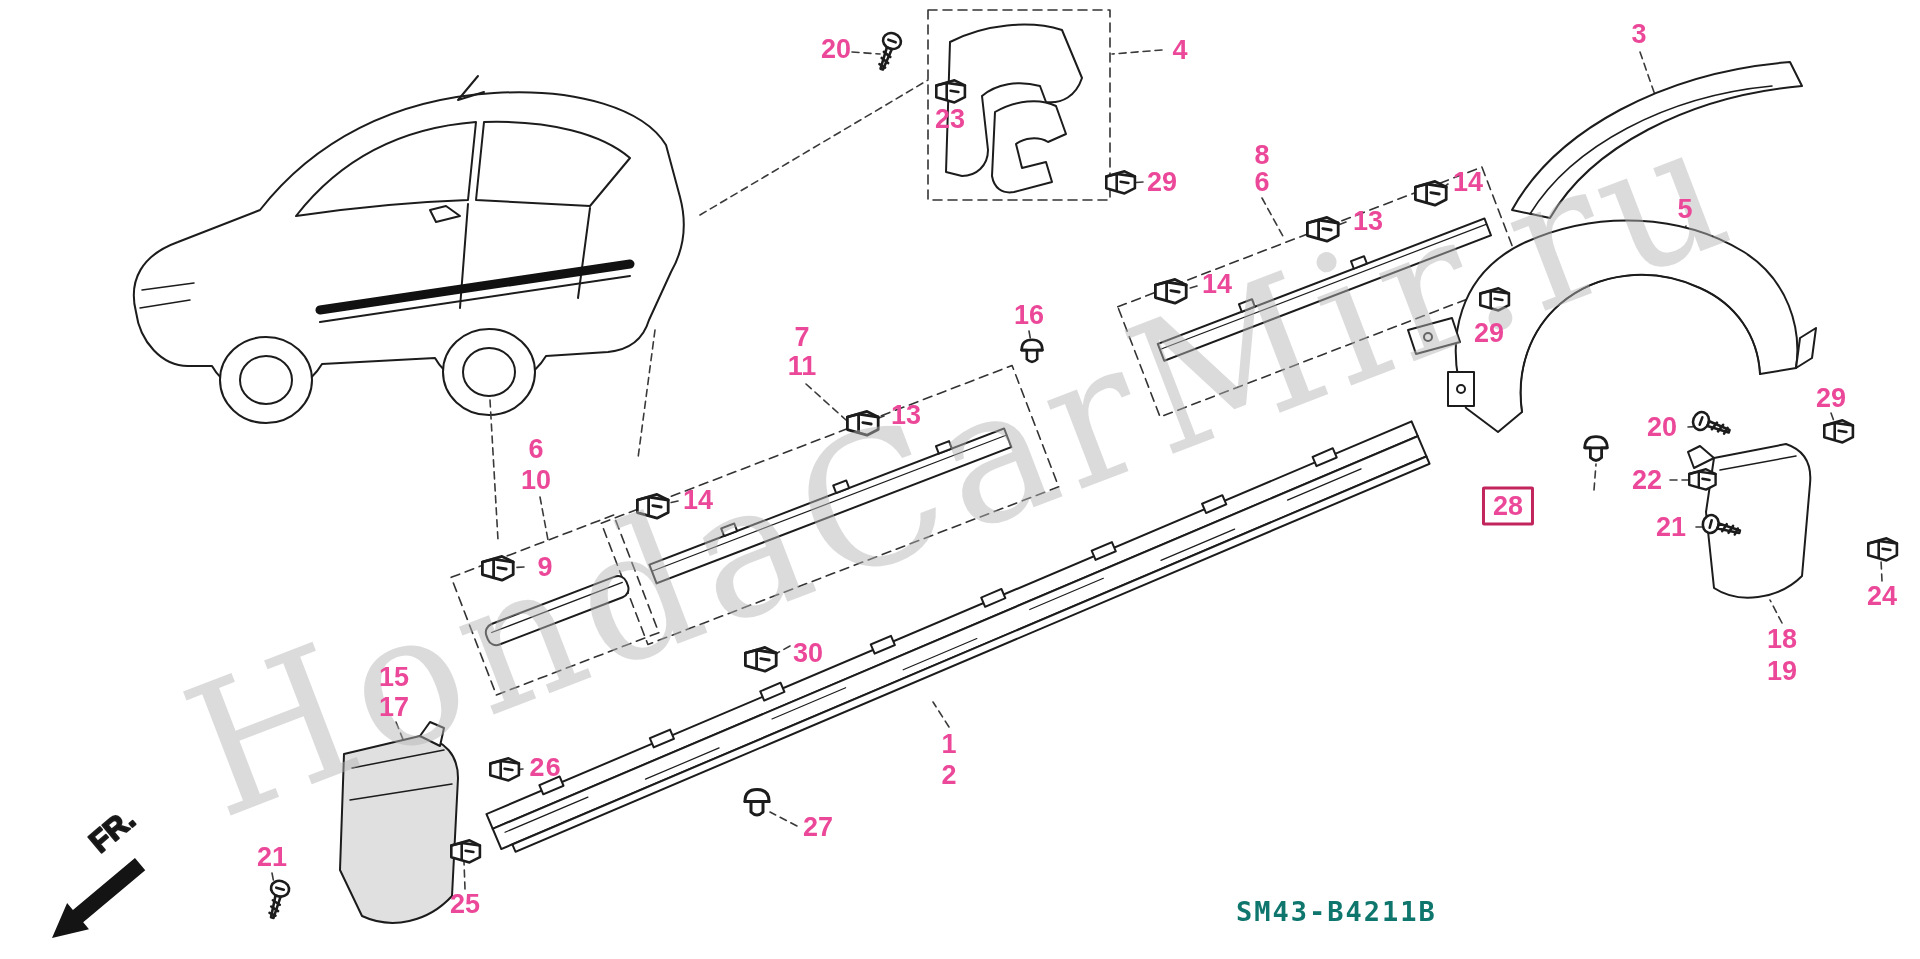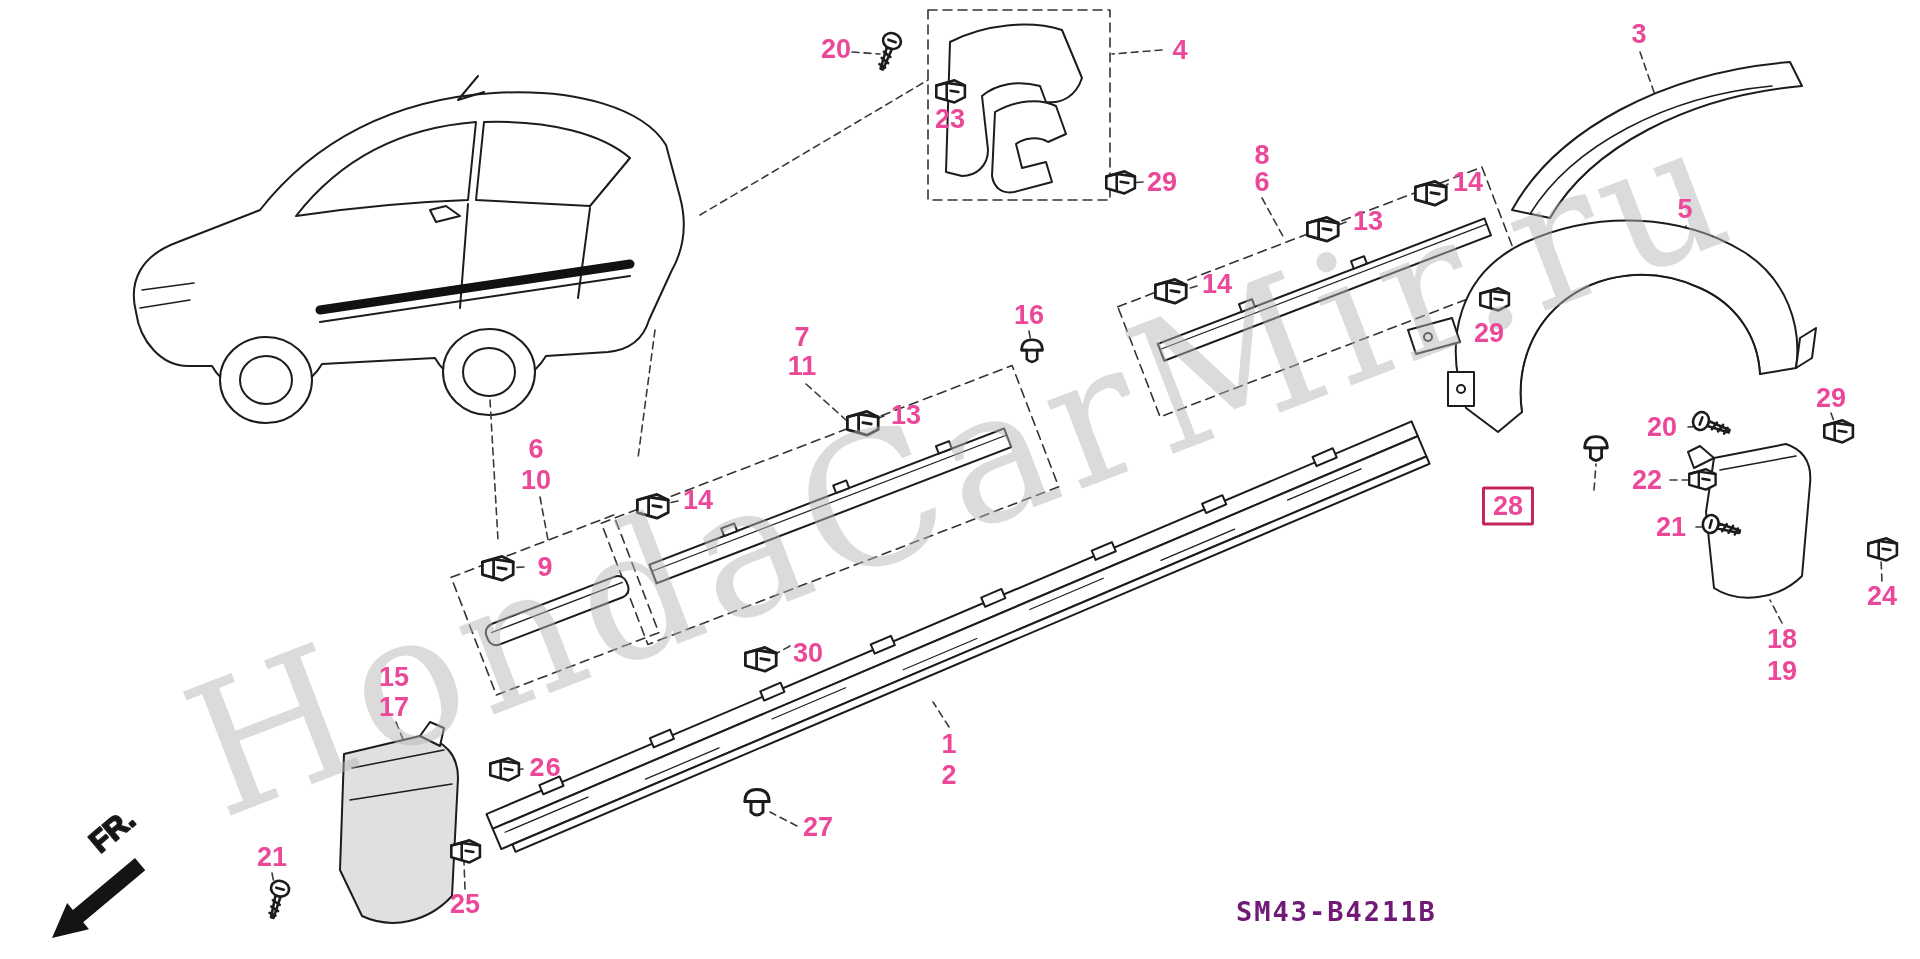--- a/index.html
+++ b/index.html
@@ -14,21 +14,21 @@
                color:var(--wm-color,#b5b5b5); opacity:.48; white-space:nowrap;
                pointer-events:none; user-select:none; }
   .labels-layer { position:absolute; left:0; top:0; width:100%; height:100%; }
   .part-label { position:absolute; transform:translate(-50%,-50%);
                 font-size:27px; font-weight:600; color:#ec4899; line-height:1;
                 cursor:pointer; background:rgba(255,255,255,.0); }
   .part-label.highlighted { border:3px solid var(--hl-color,#c2255c);
                             padding:3px 8px; border-radius:2px; }
   .diagram-code { position:absolute; left:1236px; top:896px;
                   font-family:"DejaVu Sans Mono", monospace; font-size:27px;
-                  font-weight:700; letter-spacing:2px; color:#701a75; }
+                  font-weight:700; letter-spacing:2px; color:#0f766e; }
 </style>
 </head>
 <body>
 
 <div class="stage">
 
   <svg class="artwork" viewBox="0 0 1920 959" width="1920" height="959">
     <defs>
       <g id="sym-clip">
         <path d="M-9,-5 L5,-9 L13,-5 L13,4 L5,8 L-9,4 Z" fill="#fff"></path>

